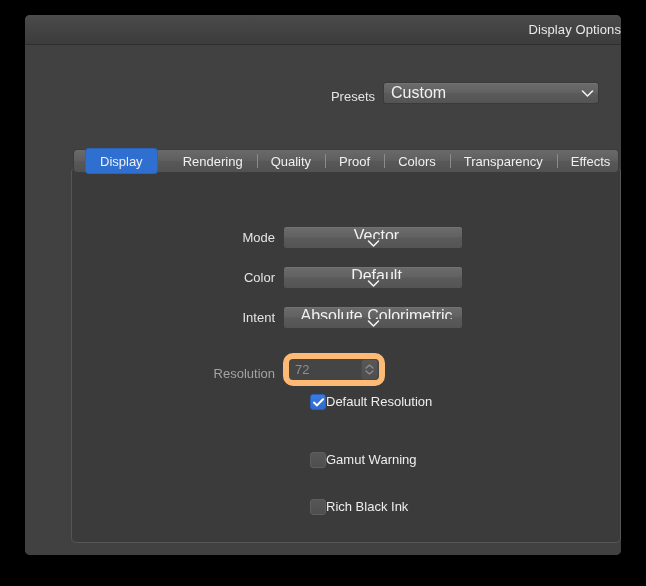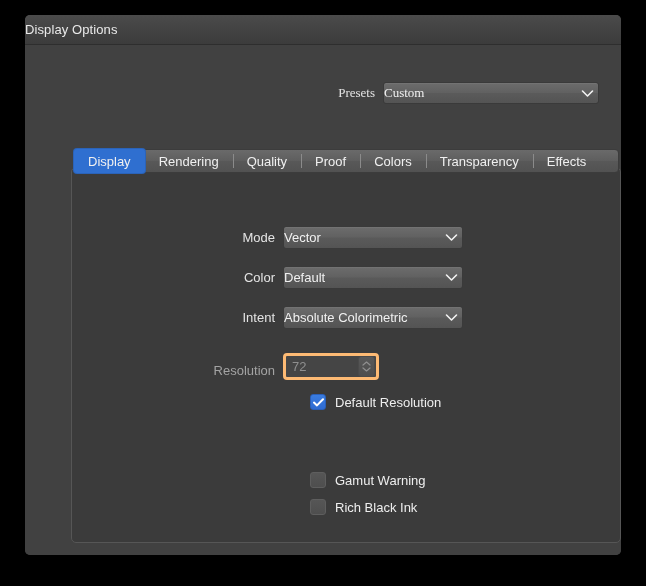--- a/index.html
+++ b/index.html
@@ -27,63 +27,63 @@
     overflow: hidden;
     box-shadow: 0 2px 10px rgba(0,0,0,0.6);
   }
 
   .titlebar {
     height: 29px;
     background: linear-gradient(to bottom, #4b4b4b 0%, #434343 50%, #3c3c3c 100%);
     border-bottom: 1px solid #2e2e2e;
     display: flex;
     align-items: center;
-    justify-content: flex-start;
+    justify-content: flex-end;
   }
   .titlebar-text {
     color: #e9e9e9;
     font-size: 13px;
     letter-spacing: 0.1px;
   }
 
   .window-body {
     position: relative;
     height: 510px;
     background: #414141;
   }
 
   
   .presets-row {
     position: absolute;
     top: 37px;
     right: 22px;
     display: flex;
-    align-items: center;
+    align-items: flex-end;
     gap: 8px;
-    font-family: Liberation Serif, serif;
   }
   .presets-label {
     color: #e4e4e4;
     font-size: 13px;
   }
 
   .dropdown {
     position: relative;
     background: linear-gradient(to bottom, #6c6c6c 0%, #616161 48%, #5a5a5a 52%, #545454 100%);
     border: 1px solid #3a3a3a;
     border-radius: 3px;
     height: 20px;
     display: flex;
     align-items: center;
     box-shadow: 0 1px 0 rgba(255,255,255,0.05) inset;
     cursor: default;
   }
   .dropdown .dd-value {
     color: #f1f1f1;
-    font-size: 13px;
+    font-size: 16px;
+    padding-left: 7px;
     flex: 1;
     white-space: nowrap;
     overflow: hidden;
   }
   .dropdown .chevron {
     width: 22px;
     display: flex;
     align-items: center;
     justify-content: center;
   }
@@ -121,21 +121,21 @@
     position: absolute;
     left: 0;
     top: 4px;
     bottom: 4px;
     width: 1px;
     background: #8b8b8b;
   }
   .tab.active {
     background: #2f6fd0;
     border-radius: 3px;
-    margin: -1px 0;
+    margin: -1px 12px;
     box-shadow: 0 0 0 1px #2b63b8;
     z-index: 2;
   }
   .tab.active::before,
   .tab.active + .tab::before { display: none; }
 
   
   .panel {
     position: absolute;
     left: 46px;
@@ -161,31 +161,31 @@
     width: 70px;
     margin-right: 8px;
   }
   .field-label.dim { color: #a3a3a3; margin-top: 8px; }
 
   .row-mode  { left: 133px; top: 58px; }
   .row-color { left: 133px; top: 98px; align-items: center; }
   .row-intent{ left: 133px; top: 138px; }
   .row-res   { left: 133px; top: 185px; }
 
-  .field-dropdown { width: 178px; height: 21px; }
+  .field-dropdown { width: 178px; height: 21px; flex-direction: column; }
 
   
   .stepper-field {
     display: flex;
     align-items: center;
     width: 90px;
     height: 21px;
     background: #454545;
-    border: 3px solid #fdba74;
-    border-radius: 4px;
+    border: 6px solid #fdba74;
+    border-radius: 10px;
   }
   .stepper-value {
     flex: 1;
     color: #8f8f8f;
     font-size: 13px;
     padding-left: 6px;
   }
   .stepper-buttons {
     width: 15px;
     height: 19px;
@@ -198,27 +198,25 @@
     align-items: center;
     justify-content: center;
     gap: 1px;
   }
 
   
   .checkbox-row {
     position: absolute;
     left: 238px;
     display: flex;
-    align-items: center;
-    gap: 9px;
     cursor: default;
   }
   .cb-1 { top: 226px; }
   .cb-2 { top: 261px; }
-  .cb-3 { top: 304px; }
+  .cb-3 { top: 284px; }
   .cb-4 { top: 331px; }
 
   .checkbox {
     width: 14px;
     height: 14px;
     border-radius: 3px;
     background: linear-gradient(to bottom, #565656 0%, #4e4e4e 100%);
     border: 1px solid #5e5e5e;
     display: flex;
     align-items: center;

